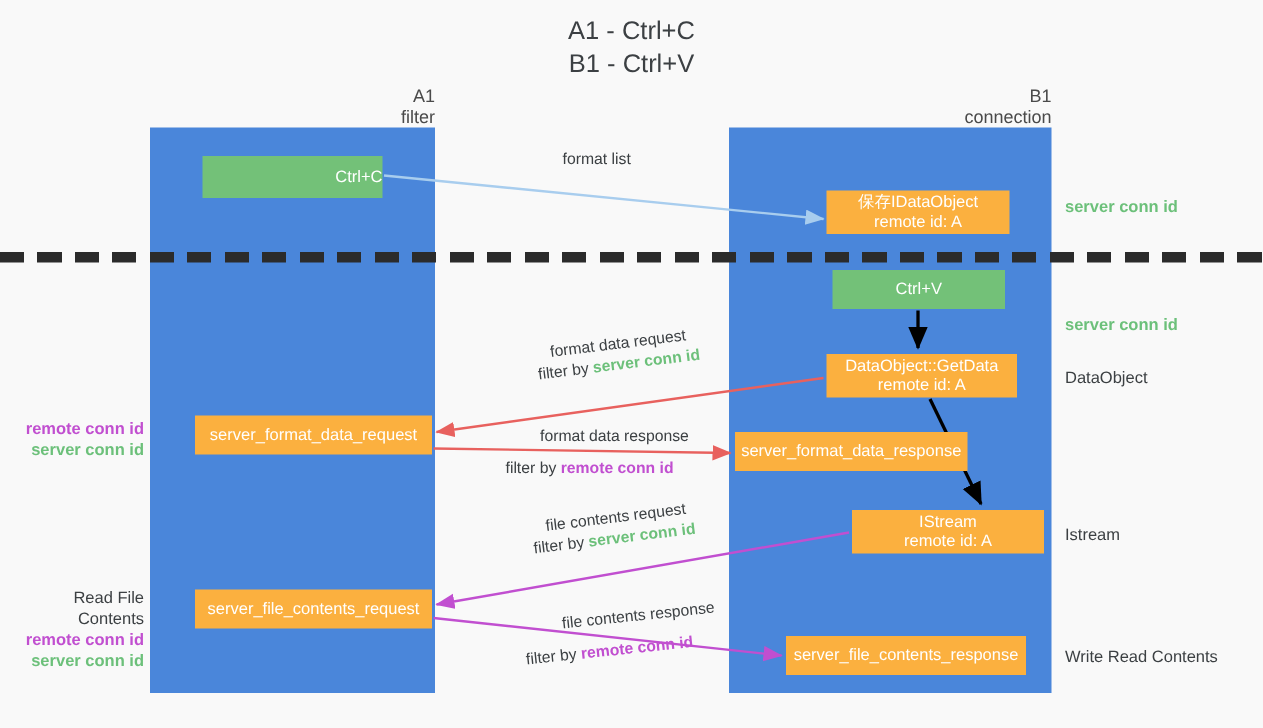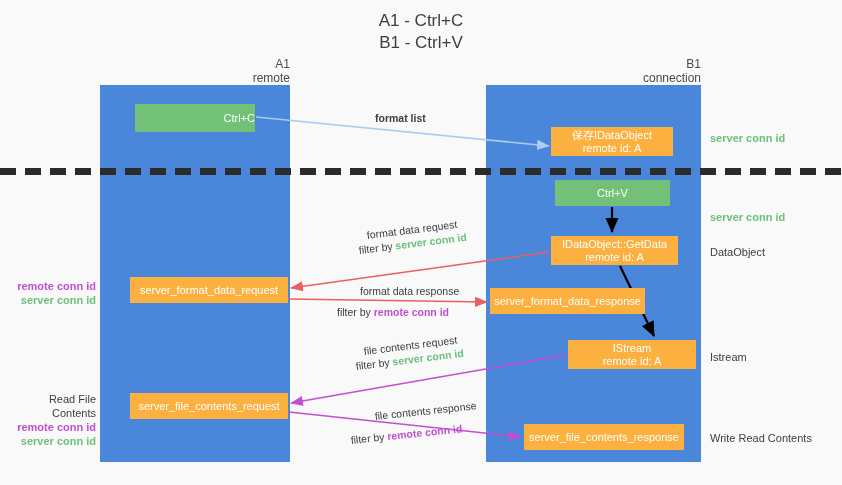--- a/index.html
+++ b/index.html
@@ -68,21 +68,21 @@
 
   
   .left-note{font-size:11px;color:#3c4043;line-height:14px;}
   #note-left-1{left:10px;top:279px;width:86px;text-align:right;}
   #note-left-2{left:8px;top:392px;width:88px;text-align:right;}
 
   
   .arrow-label{
     font-size:10.5px;color:#3c4043;white-space:nowrap;line-height:14px;
   }
-  #lbl-formatlist{left:375px;top:111px;font-weight:bold;}
+  #lbl-formatlist{left:375px;top:99px;}
   #lbl-fdreq{left:366px;top:228px;transform:rotate(-7deg);transform-origin:left top;}
   #lbl-fdreq2{left:358px;top:243px;transform:rotate(-7deg);transform-origin:left top;}
   #lbl-fdresp{left:360px;top:284px;}
   #lbl-fdresp2{left:337px;top:305px;}
   #lbl-fcreq{left:363px;top:344px;transform:rotate(-7deg);transform-origin:left top;}
   #lbl-fcreq2{left:355px;top:359px;transform:rotate(-7deg);transform-origin:left top;}
   #lbl-fcresp{left:374px;top:409px;transform:rotate(-6deg);transform-origin:left top;}
   #lbl-fcresp2{left:350px;top:433px;transform:rotate(-6deg);transform-origin:left top;}
 
   #arrows{left:0;top:0;width:842px;height:485px;pointer-events:none;}
@@ -92,21 +92,21 @@
 
 <div id="stage">
 
   <div class="abs" id="title">
     <div>A1 - Ctrl+C</div>
     <div>B1 - Ctrl+V</div>
   </div>
 
   <div class="abs col-head" id="head-a1">
     <div>A1</div>
-    <div>remote</div>
+    <div>filter</div>
   </div>
   <div class="abs col-head" id="head-b1">
     <div>B1</div>
     <div>connection</div>
   </div>
 
   <div class="abs lane" id="lane-a1"></div>
   <div class="abs lane" id="lane-b1"></div>
 
   <svg class="abs" id="arrows" viewBox="0 0 842 485">
@@ -152,21 +152,21 @@
       <span>remote id: A</span>
     </span>
   </div>
 
   <div class="abs box green" id="box-ctrlv">
     <span>Ctrl+V</span>
   </div>
 
   <div class="abs box orange" id="box-getdata">
     <span>
-      <span>IDataObject::GetData</span><br>
+      <span>DataObject::GetData</span><br>
       <span>remote id: A</span>
     </span>
   </div>
 
   <div class="abs box orange" id="box-fmtreq">
     <span>server_format_data_request</span>
   </div>
 
   <div class="abs box orange" id="box-fmtresp">
     <span>server_format_data_response</span>

